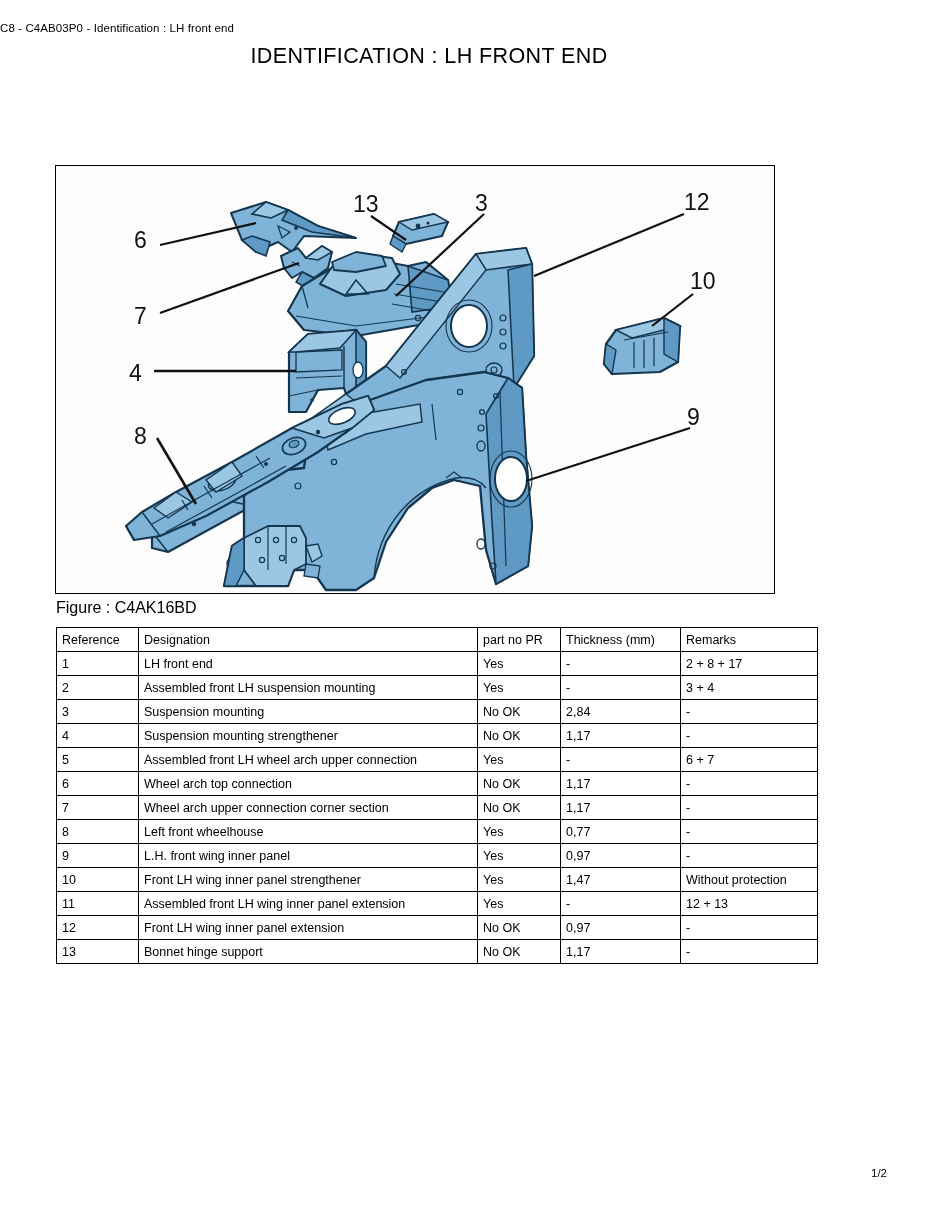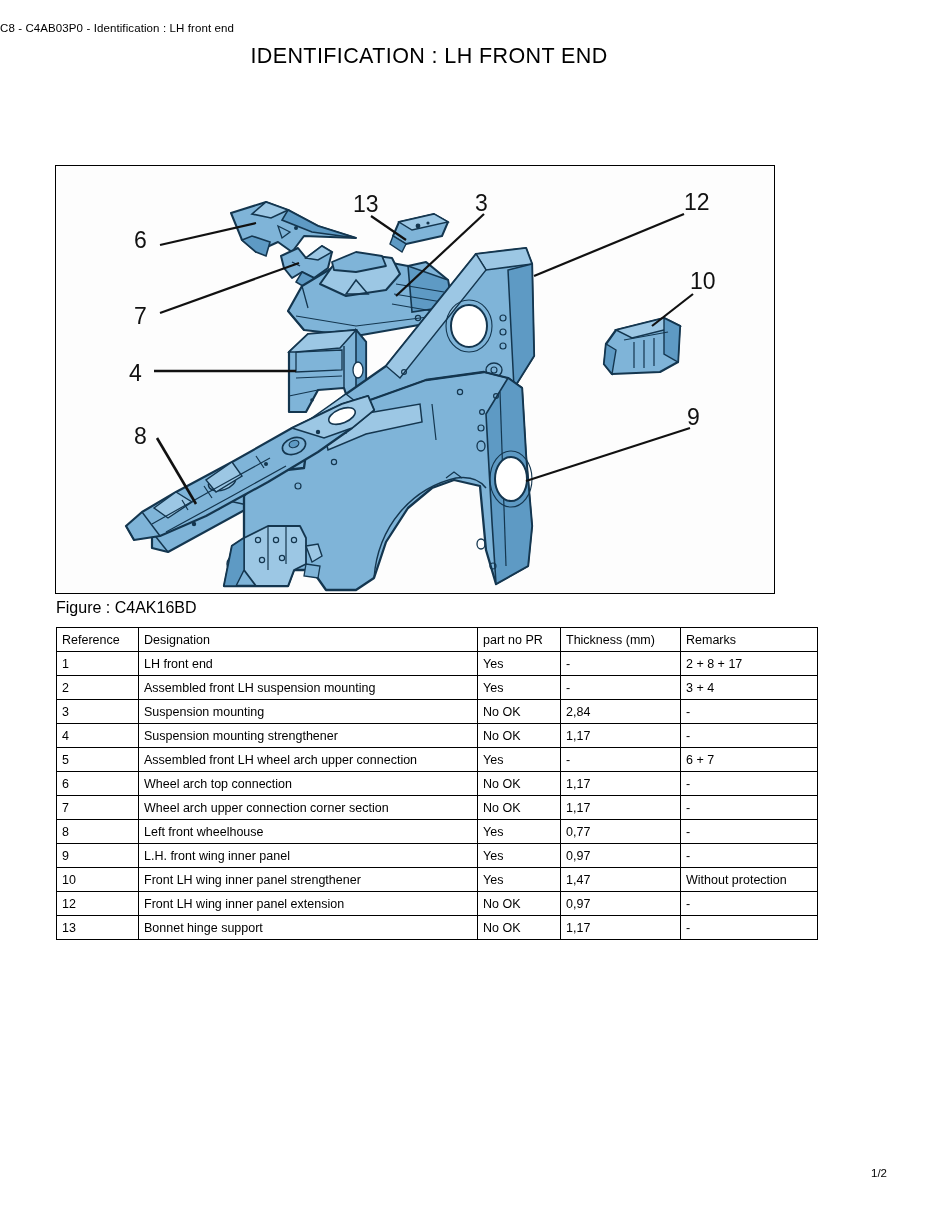--- a/index.html
+++ b/index.html
@@ -358,20 +358,27 @@
       <td>-</td>
     </tr>
     <tr>
       <td>10</td>
       <td>Front LH wing inner panel strengthener</td>
       <td>Yes</td>
       <td>1,47</td>
       <td>Without protection</td>
     </tr>
     <tr>
+      <td>11</td>
+      <td>Assembled front LH wing inner panel extension</td>
+      <td>Yes</td>
+      <td>-</td>
+      <td>12 + 13</td>
+    </tr>
+    <tr>
       <td>12</td>
       <td>Front LH wing inner panel extension</td>
       <td>No OK</td>
       <td>0,97</td>
       <td>-</td>
     </tr>
     <tr>
       <td>13</td>
       <td>Bonnet hinge support</td>
       <td>No OK</td>

